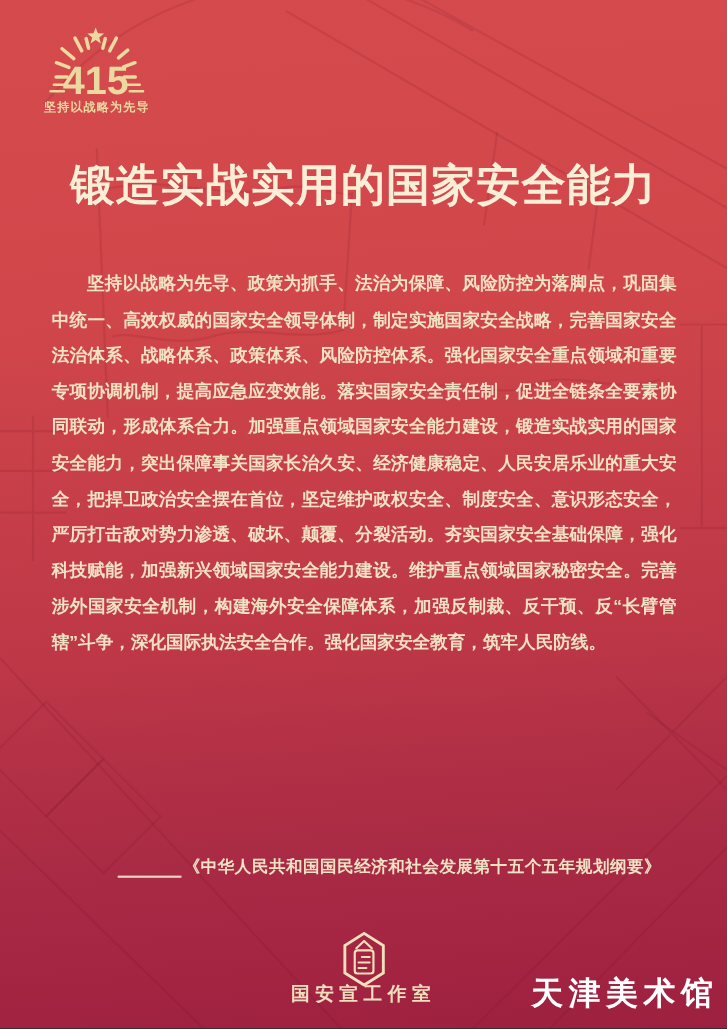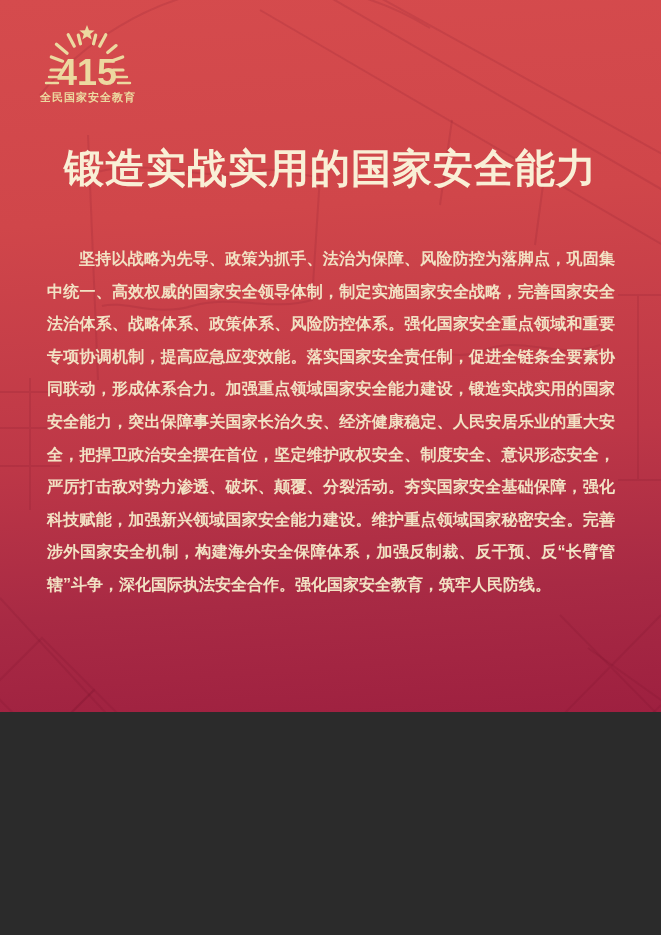--- a/index.html
+++ b/index.html
@@ -1,19 +1,19 @@
 <!DOCTYPE html>
 <html><head>
 <meta charset="utf-8">
 <style>
   html,body{margin:0;padding:0;}
   body{background:#2b2b2b;}
   .poster{
     position:relative;
-    width:661px;height:712px;
+    width:661px;height:935px;
     overflow:hidden;
     font-family:"Liberation Sans",sans-serif;
     background:linear-gradient(176deg,#d54b4d 0%,#d0464a 30%,#bd3747 62%,#a82a44 82%,#9e2040 100%);
   }
   .bg-pattern{
     position:absolute;inset:0;width:661px;height:935px;
     pointer-events:none;
   }
   .bg-pattern path, .bg-pattern line{
     stroke:#6e1226;stroke-width:2;fill:none;opacity:.13;
@@ -109,21 +109,21 @@
         <path d="M81.4,36.8 L91.7,33"></path>
         <path d="M82,46 L92,46"></path>
       </g>
       <g stroke="#ecd9a0" stroke-width="2.4" stroke-linecap="round">
         <path d="M18,53 L30,53 M15,59 L27,59"></path>
         <path d="M96,53 L84,53 M99,59 L87,59"></path>
       </g>
       <polygon fill="#ecd9a0" points="56,1 58,6.25 63.6,6.5 59.2,10.05 60.7,15.5 56,12.4 51.3,15.5 52.8,10.05 48.4,6.5 54,6.25"></polygon>
       <text x="56" y="61" text-anchor="middle" font-family="Liberation Sans, sans-serif" font-size="36" font-weight="900" fill="#ecd9a0">415</text>
     </svg>
-    <div class="logo-sub">全民国家安全教育</div>
+    <div class="logo-sub">坚持以战略为先导</div>
   </div>
 
   <h1 class="title">锻造实战实用的国家安全能力</h1>
 
   <div class="paragraph">坚持以战略为先导、政策为抓手、法治为保障、风险防控为落脚点，巩固集中统一、高效权威的国家安全领导体制，制定实施国家安全战略，完善国家安全法治体系、战略体系、政策体系、风险防控体系。强化国家安全重点领域和重要专项协调机制，提高应急应变效能。落实国家安全责任制，促进全链条全要素协同联动，形成体系合力。加强重点领域国家安全能力建设，锻造实战实用的国家安全能力，突出保障事关国家长治久安、经济健康稳定、人民安居乐业的重大安全，把捍卫政治安全摆在首位，坚定维护政权安全、制度安全、意识形态安全，严厉打击敌对势力渗透、破坏、颠覆、分裂活动。夯实国家安全基础保障，强化科技赋能，加强新兴领域国家安全能力建设。维护重点领域国家秘密安全。完善涉外国家安全机制，构建海外安全保障体系，加强反制裁、反干预、反“长臂管辖”斗争，深化国际执法安全合作。强化国家安全教育，筑牢人民防线。</div>
 
   <div class="citation">
     <span class="citation-dash"></span>
     <span>《中华人民共和国国民经济和社会发展第十五个五年规划纲要》</span>
   </div>

